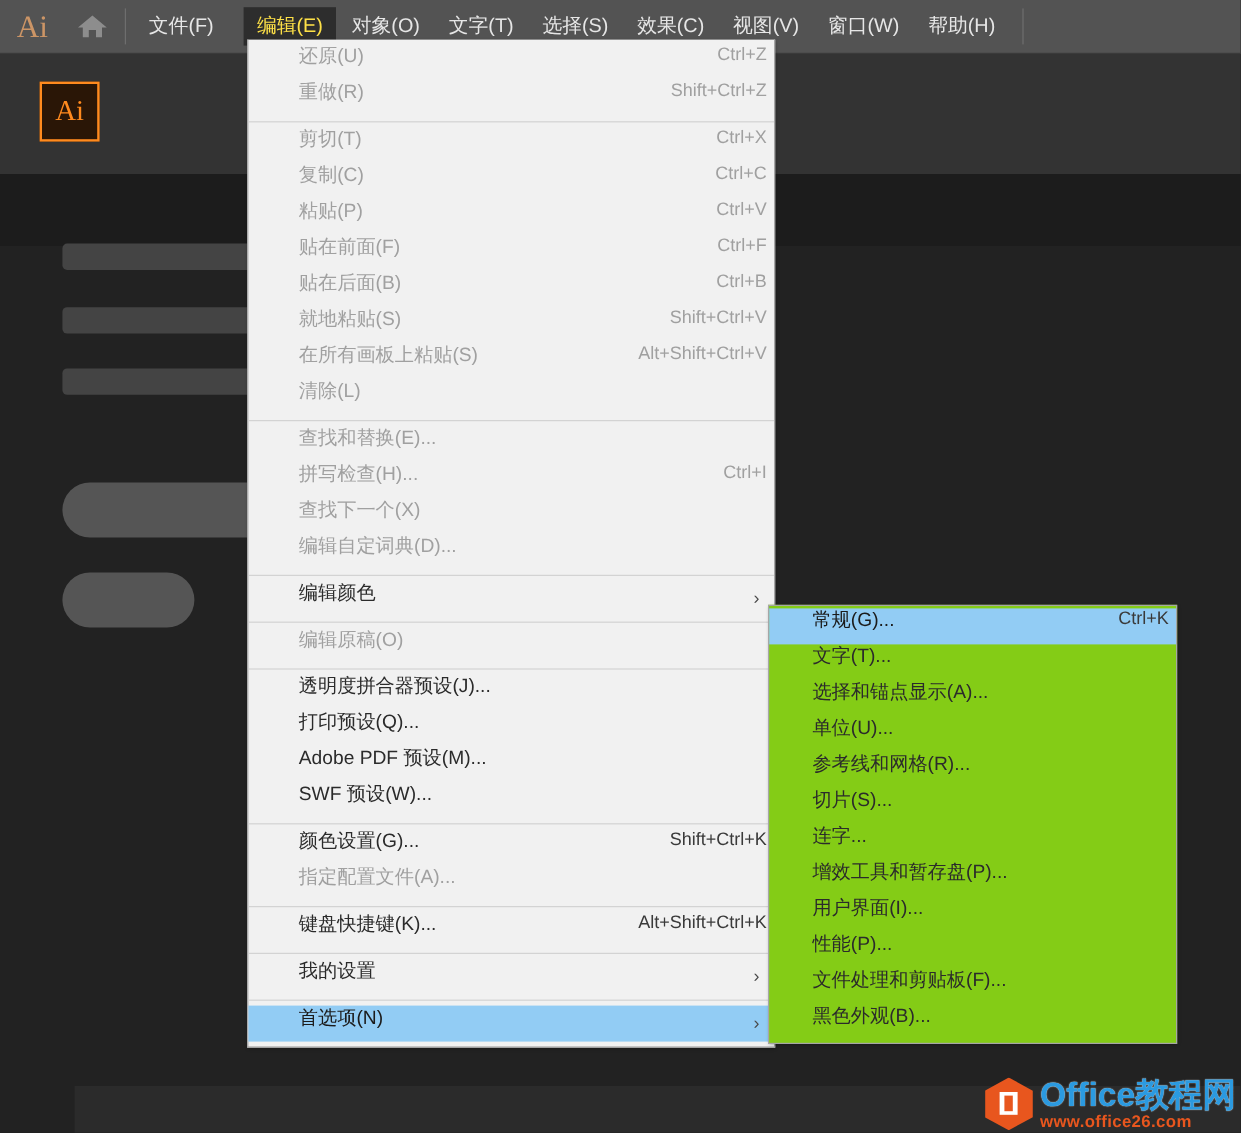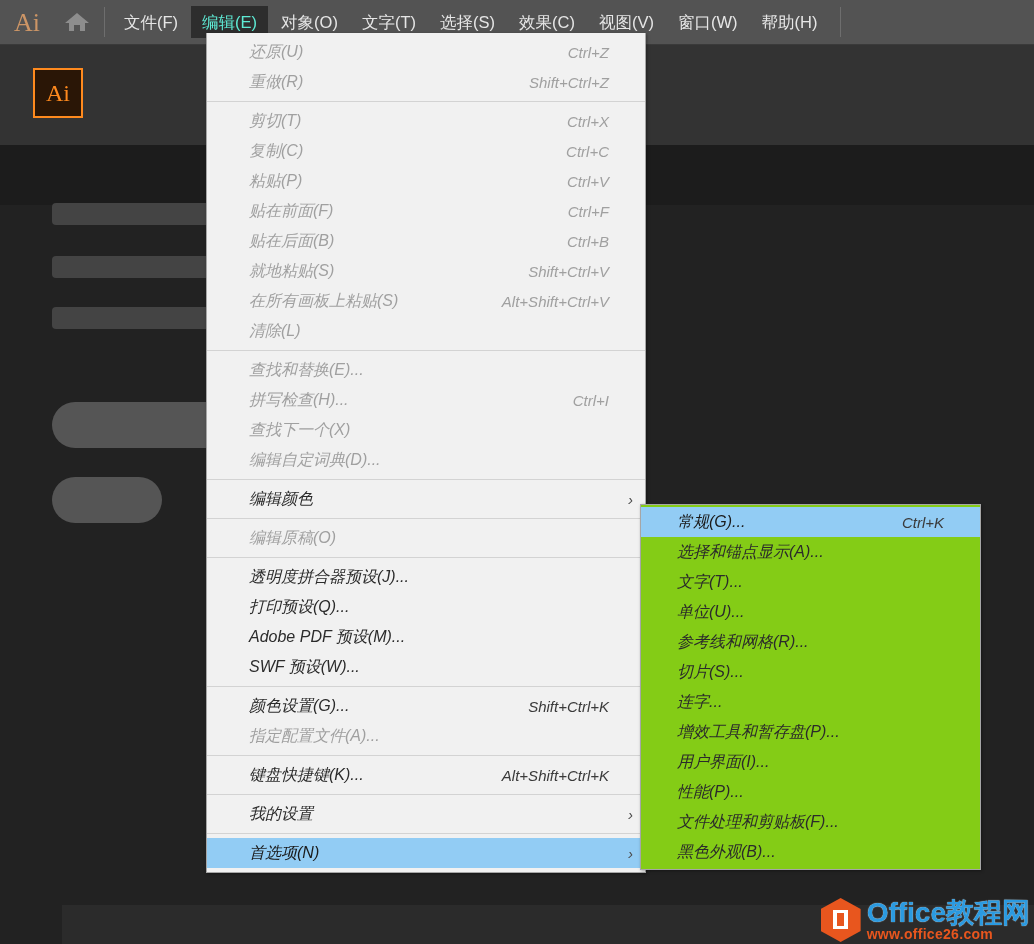--- a/index.html
+++ b/index.html
@@ -53,21 +53,22 @@
   .menu-item {
     font-size: 16.5px;
     color: #e6e6e6;
     padding: 5px 11px;
     margin-right: 2px;
     line-height: 22px;
     white-space: nowrap;
   }
   .menu-item.active {
     background: #2d2d2d;
-    color: #5eead4;
+    color: #fde047;
+    margin-left: 12px;
   }
   .canvas-left {
     position: absolute;
     left: 0; top: 45px;
     width: 1034px; height: 100px;
     background: #333333;
   }
   .doc-area {
     position: absolute;
     left: 0; top: 145px;
@@ -132,27 +133,25 @@
     background: #f1f1f1;
     border: 1px solid #a6a6a6;
     border-top: none;
     padding: 4px 0 4px 0;
     z-index: 50;
     box-shadow: 1px 1px 3px rgba(0,0,0,.35);
   }
   .mrow {
     position: relative;
     display: flex;
-    align-items: center;
     height: 30px;
-    padding: 0 30px 0 42px;
+    padding: 0 0 0 42px;
     font-size: 16px;
     color: #2b2b2b;
     white-space: nowrap;
-    font-style: italic;
   }
   .mrow .lbl { flex: 0 0 auto; }
   .mrow .acc {
     margin-left: auto;
     color: #3a3a3a;
     font-size: 15px;
     padding-right: 6px;
   }
   .mrow.disabled { color: #a0a0a0; }
   .mrow.disabled .acc { color: #a0a0a0; }
@@ -375,24 +374,24 @@
         <span class="arrow">›</span>
       </div>
     </div>
 
   <div class="submenu" id="prefs-submenu">
       <div class="mrow sel">
         <span class="lbl">常规(G)...</span>
         <span class="acc">Ctrl+K</span>
       </div>
       <div class="mrow">
+        <span class="lbl">文字(T)...</span>
+      </div>
+      <div class="mrow">
         <span class="lbl">选择和锚点显示(A)...</span>
-      </div>
-      <div class="mrow">
-        <span class="lbl">文字(T)...</span>
       </div>
       <div class="mrow">
         <span class="lbl">单位(U)...</span>
       </div>
       <div class="mrow">
         <span class="lbl">参考线和网格(R)...</span>
       </div>
       <div class="mrow">
         <span class="lbl">切片(S)...</span>
       </div>

